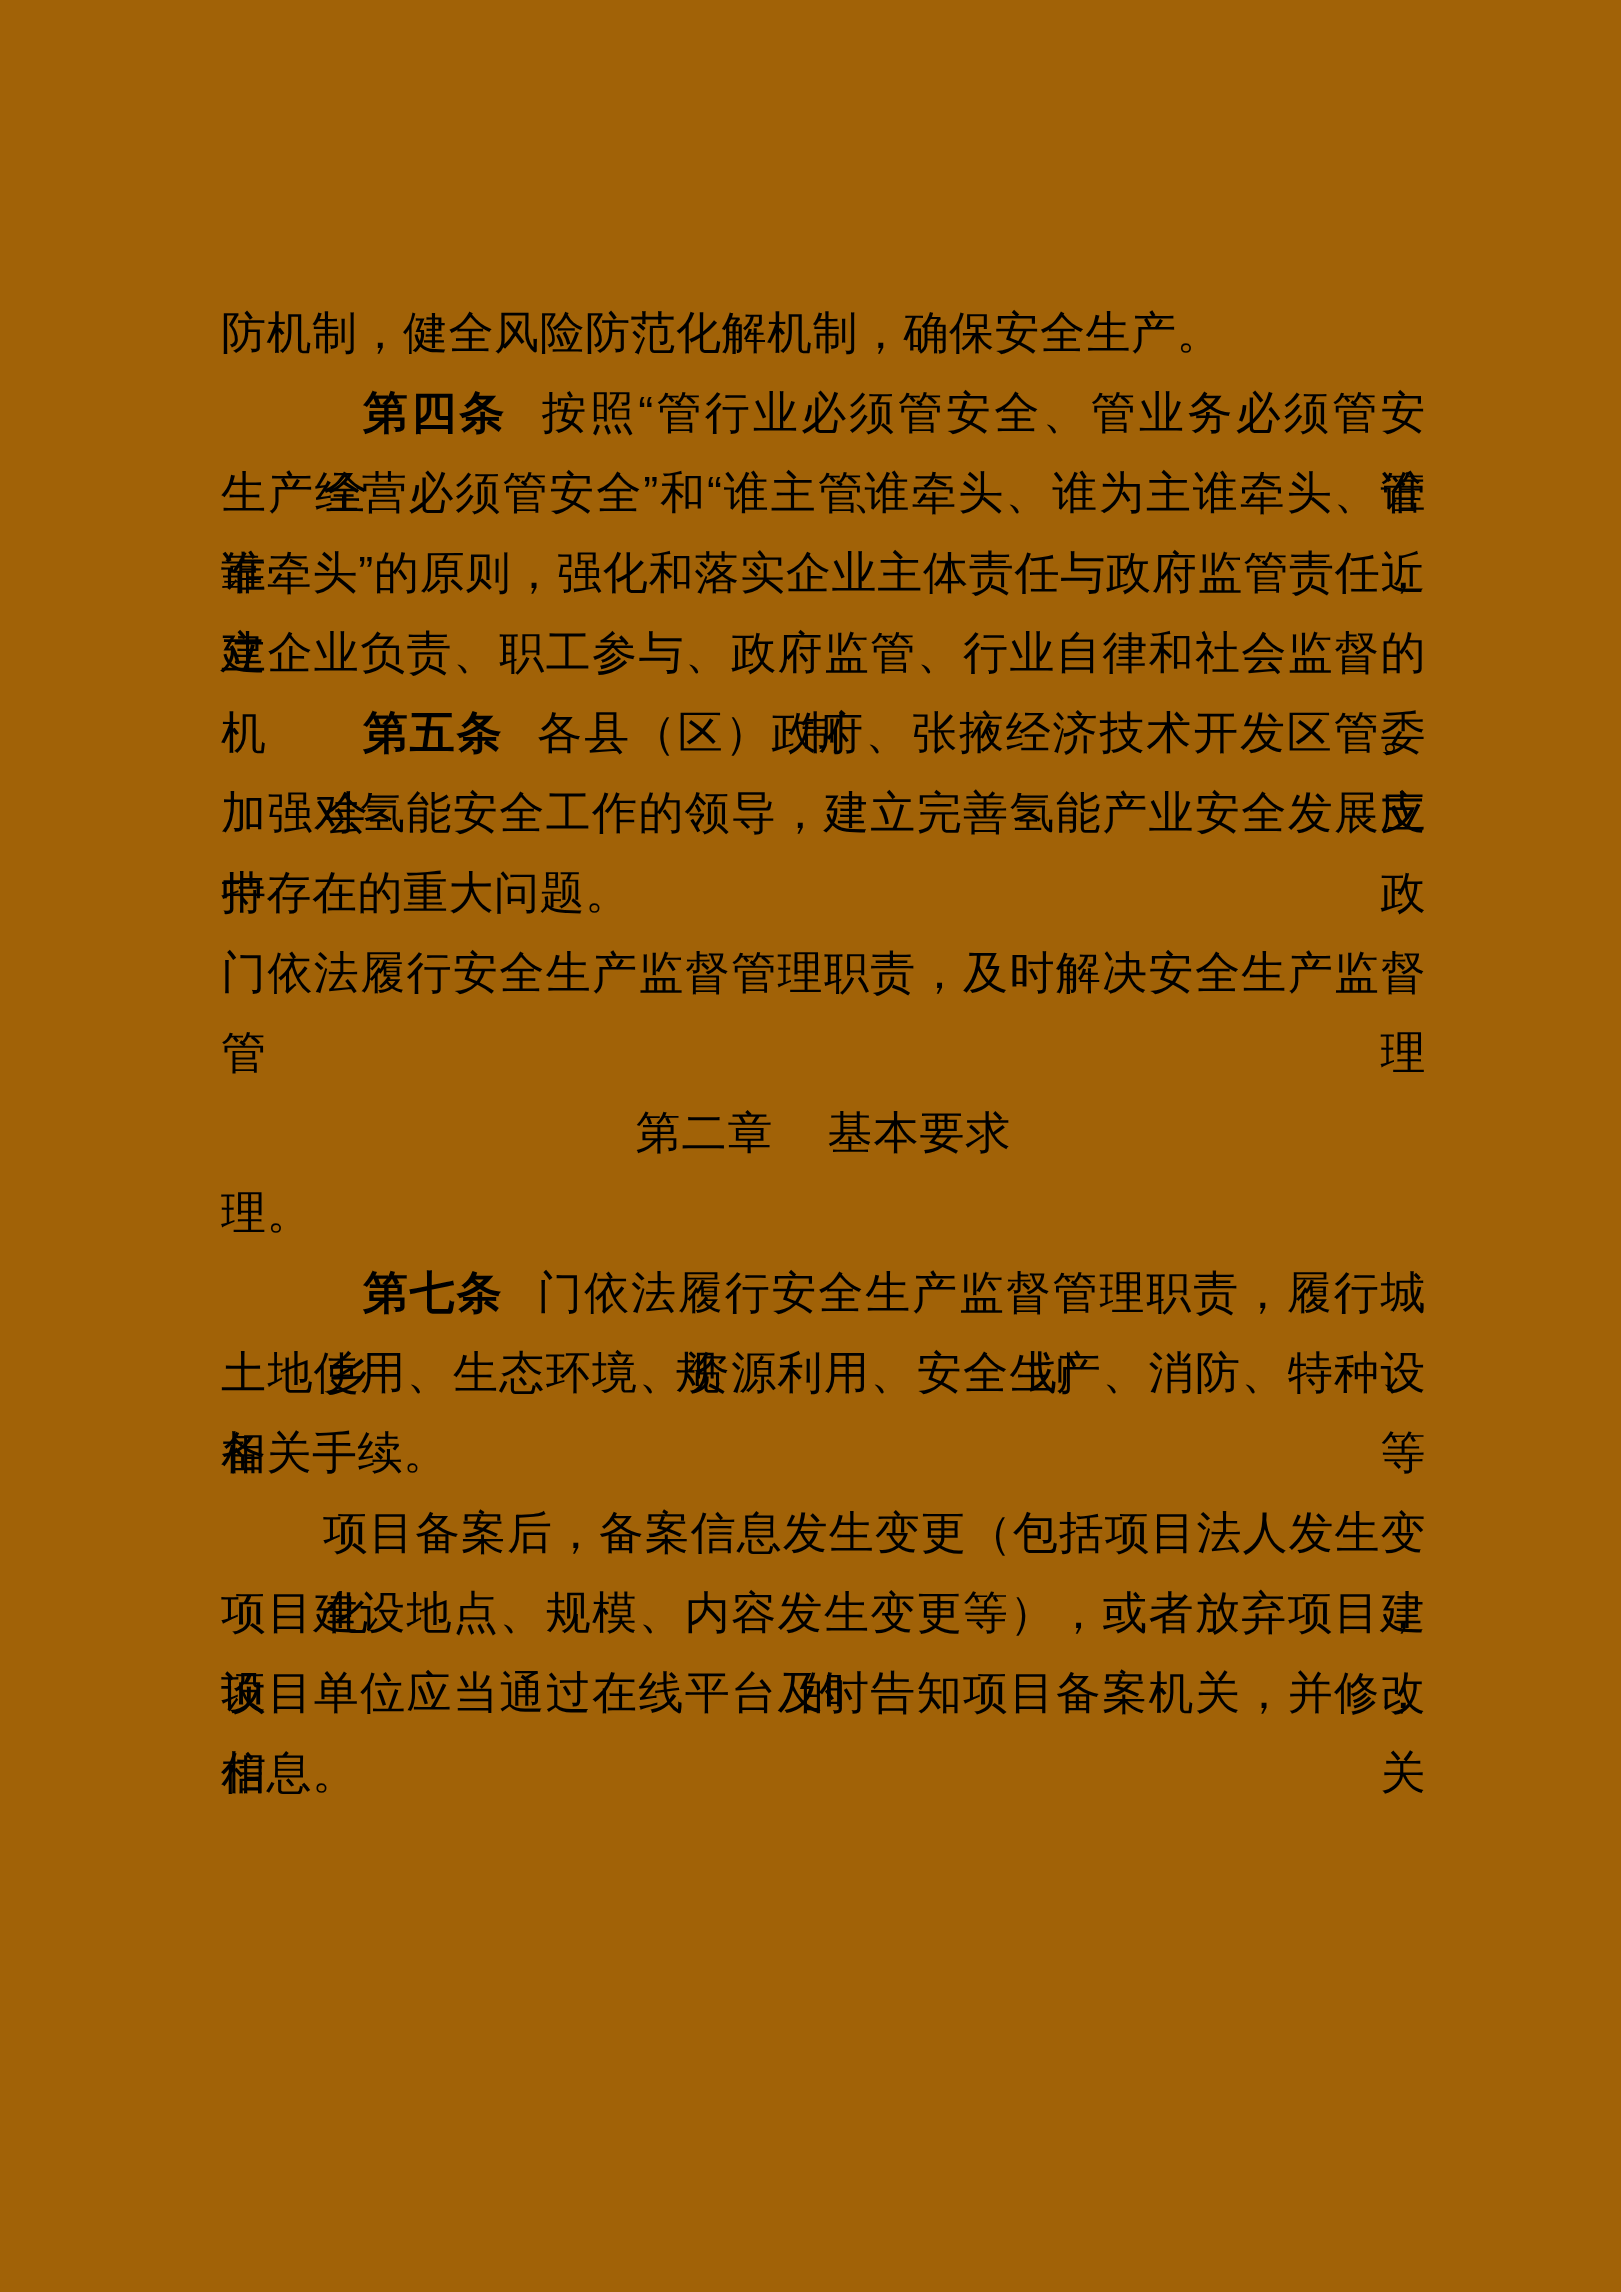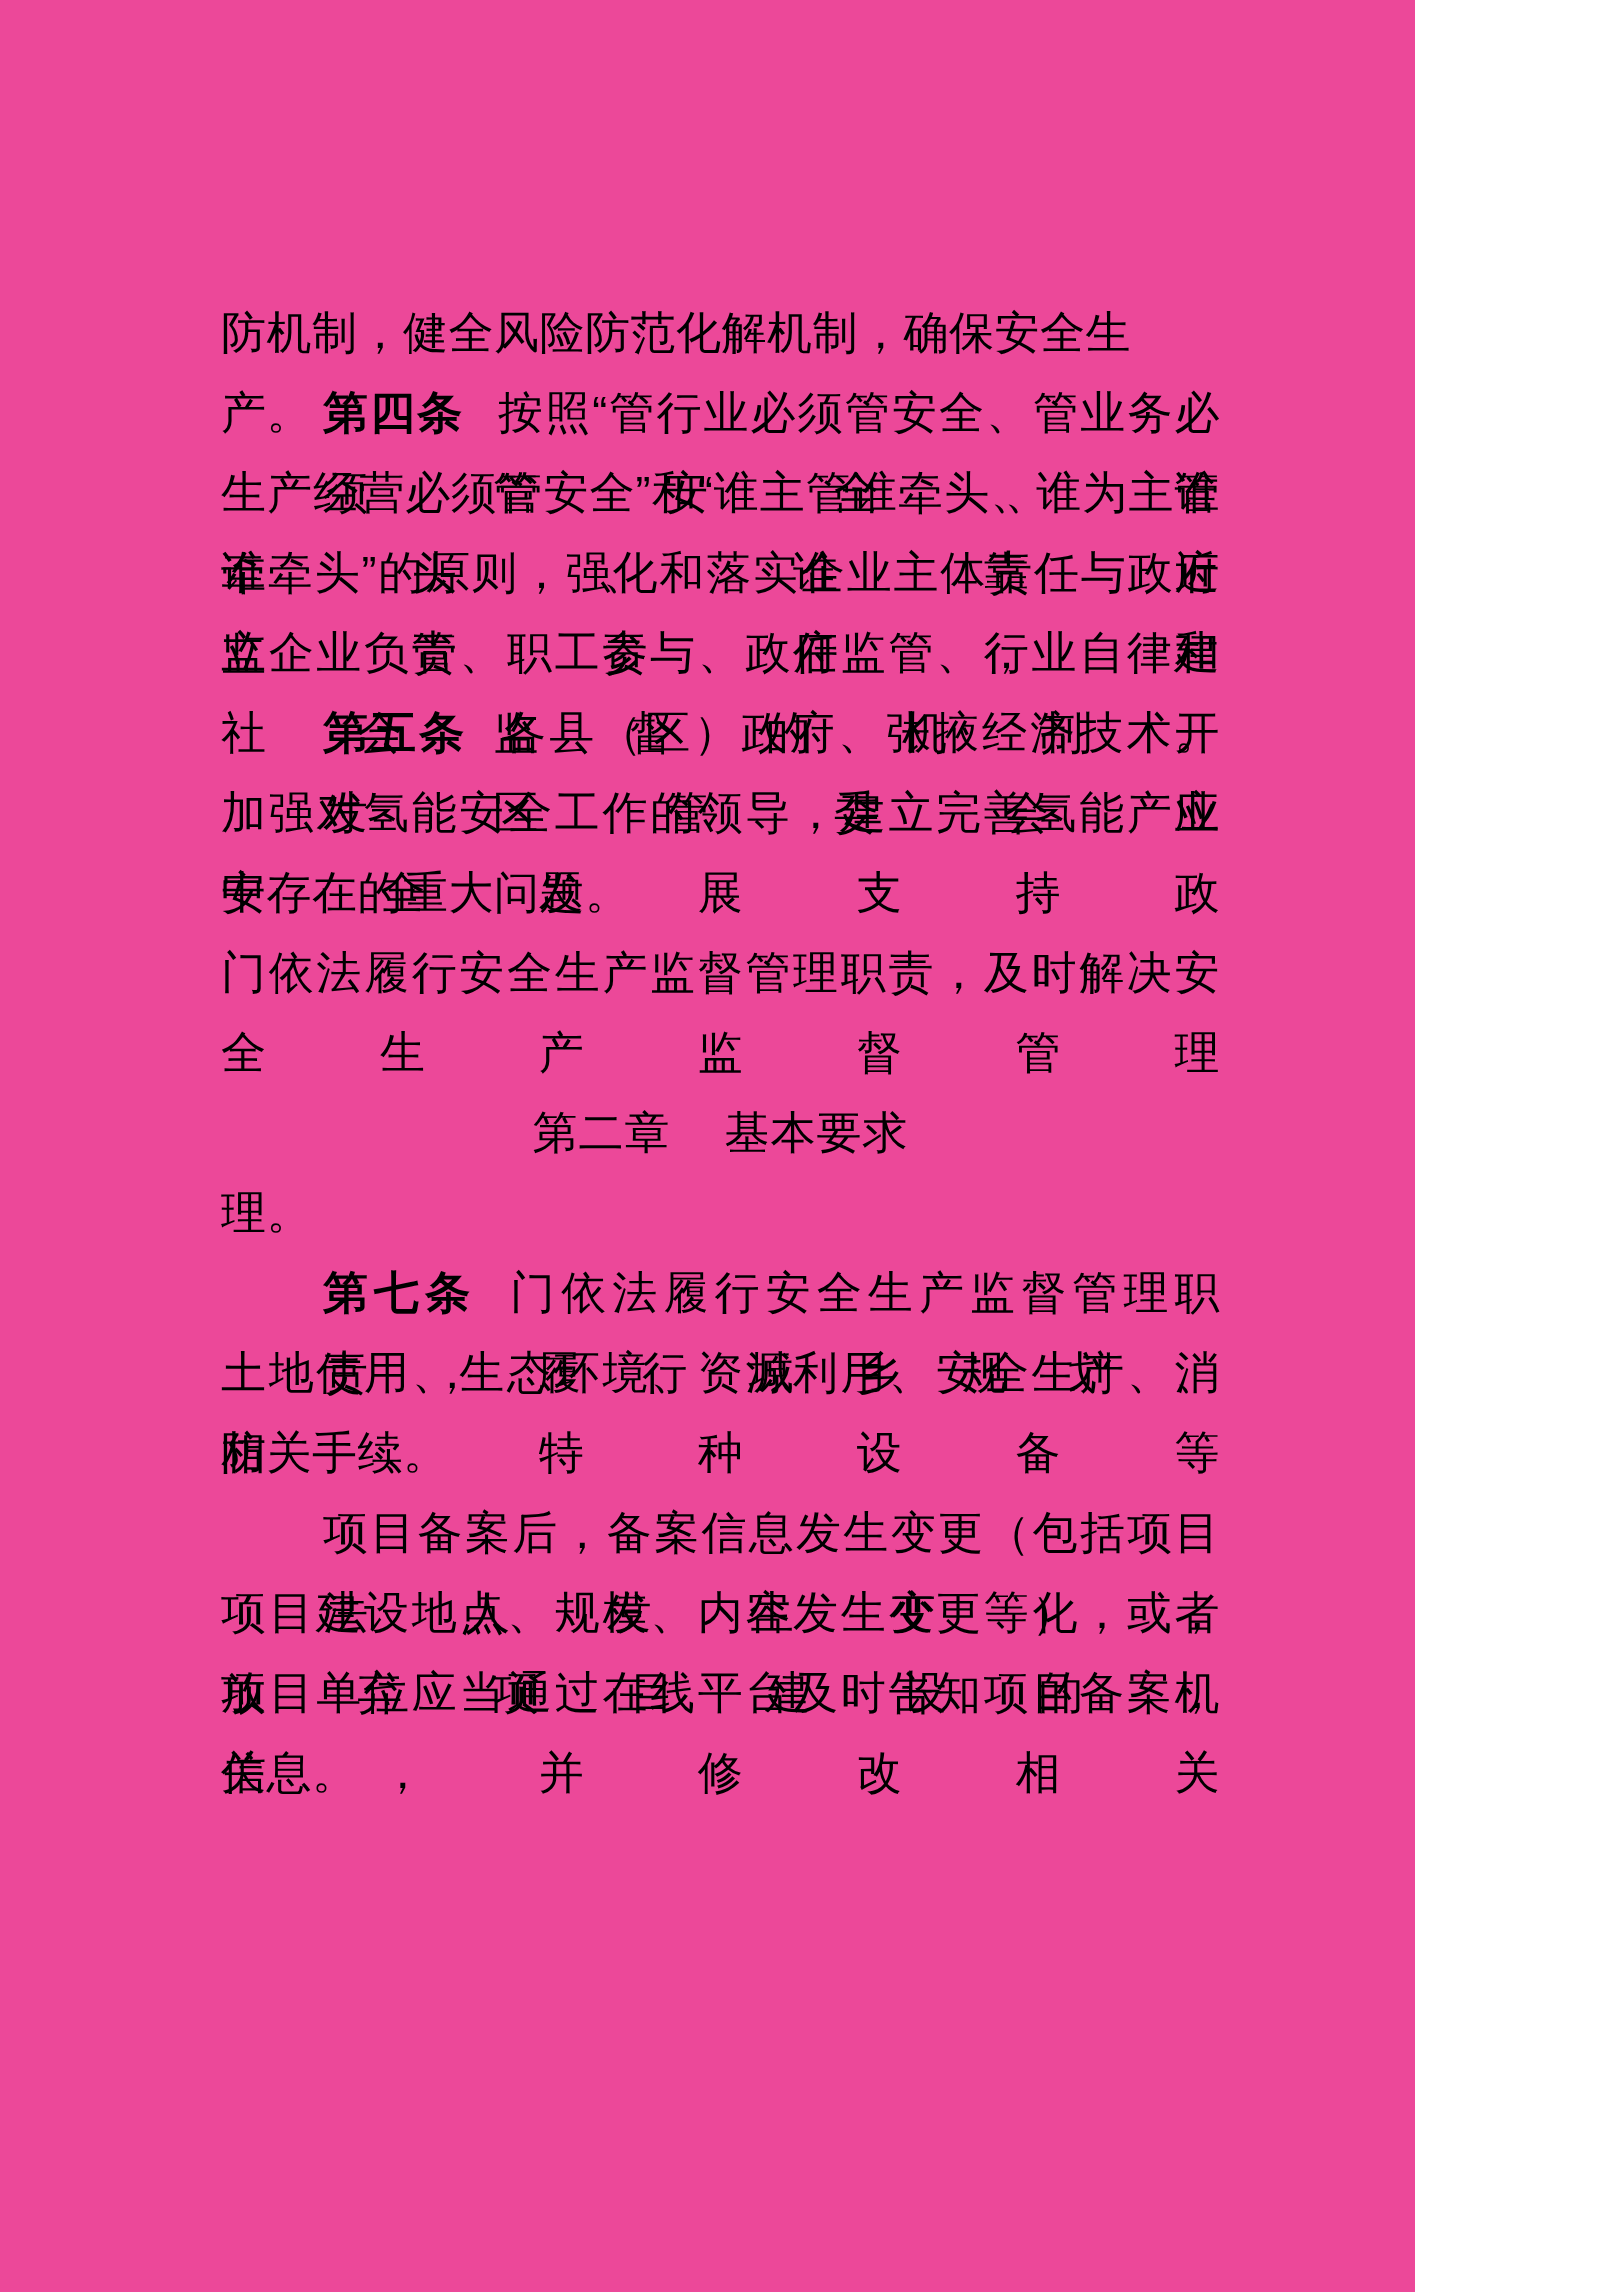--- a/index.html
+++ b/index.html
@@ -1,20 +1,20 @@
 <!DOCTYPE html>
 <html><head>
 <meta charset="utf-8">
 <style>
   html, body { margin: 0; padding: 0; background: #ffffff; }
   .page {
     position: relative;
-    width: 1415px;
+    width: 1621px;
     height: 2293px;
-    background: #ec4899;
+    background: #a16207;
     box-sizing: border-box;
     padding: 293px 195px 0 221px;
     font-family: "Liberation Sans", sans-serif;
     font-size: 45px;
     color: #000000;
     overflow: hidden;
   }
   .line {
     height: 80px;
     line-height: 80px;
@@ -22,21 +22,21 @@
     text-align-last: justify;
     text-justify: inter-character;
     letter-spacing: 0.5px;
   }
   .line.short {
     text-align: left;
     text-align-last: left;
   }
   .line.indent { padding-left: 102px; }
   .bold { font-weight: bold; }
-  .gap-wide .bold { margin-right: 0.75em; }
+  .gap-wide .bold { margin-right: 0.75em; margin-left: 40px; }
   .gap-narrow .bold { margin-right: 0.3em; }
   .spacer { height: 80px; }
   .heading {
     height: 80px;
     line-height: 80px;
     text-align: right;
     text-align-last: center;
     word-spacing: 0.9em;
     letter-spacing: 1px;
   }

